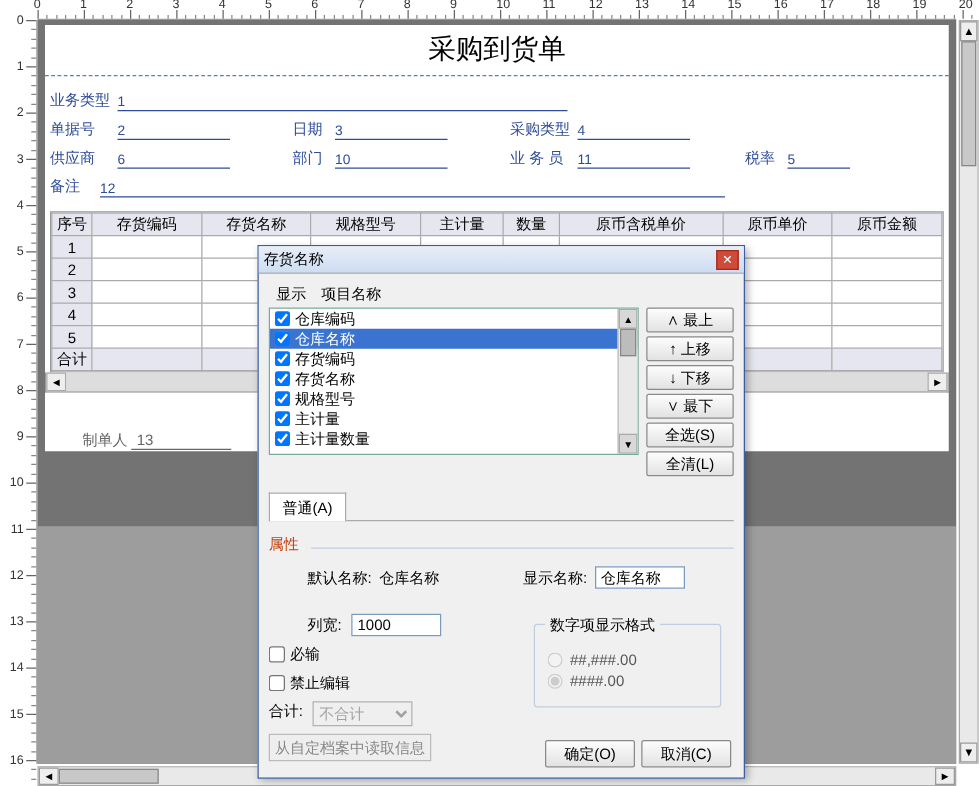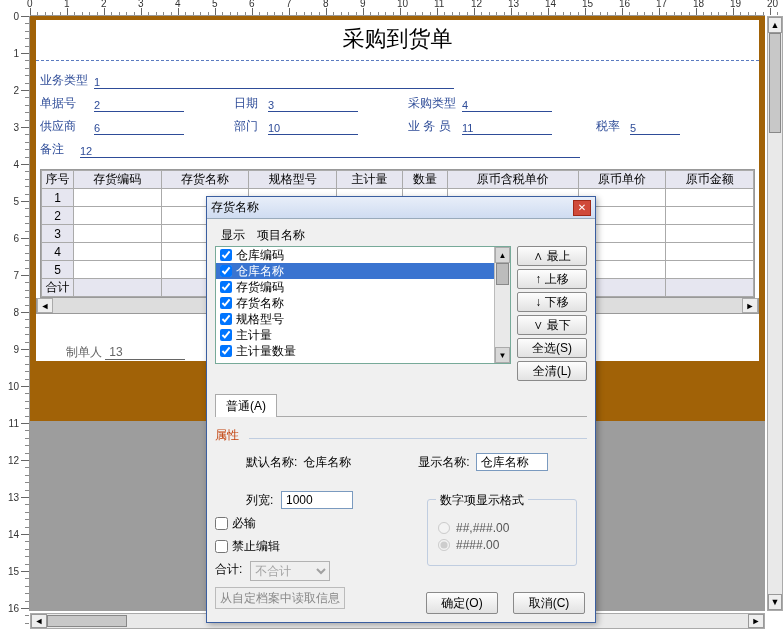--- a/index.html
+++ b/index.html
@@ -8,21 +8,21 @@
 .ruler-h { position: absolute; top: 0; left: 30px; right: 18px; height: 16px; background: #fff; border-bottom: 1px solid #999; }
 .ruler-v { position: absolute; top: 16px; left: 0; width: 30px; bottom: 18px; background: #fff; border-right: 1px solid #999; }
 .ruler-h .tick-major, .ruler-v .tick-major { position: absolute; background: #666; }
 .ruler-h .tick-major { width: 1px; top: 8px; bottom: 0; }
 .ruler-v .tick-major { height: 1px; right: 0; width: 8px; }
 .ruler-h .tick-minor { position: absolute; width: 1px; top: 12px; bottom: 0; background: #888; }
 .ruler-v .tick-minor { position: absolute; height: 1px; right: 0; width: 4px; background: #888; }
 .ruler-h .num { position: absolute; top: -2px; font-size: 10px; color: #333; }
 .ruler-v .num { position: absolute; font-size: 10px; color: #333; right: 10px; }
 
-.canvas { position: absolute; top: 16px; left: 30px; right: 18px; bottom: 18px; background: #a16207; overflow: hidden; }
+.canvas { position: absolute; top: 16px; left: 30px; right: 18px; bottom: 18px; background: #737373; overflow: hidden; }
 .page { position: absolute; top: 4px; left: 6px; right: 6px; background: #fff; }
 .page-bg { position: absolute; top: 405px; left: 0; right: 0; height: 200px; background: #9d9d9d; }
 
 .title { text-align: center; font-size: 22px; font-family: 'SimSun'; padding: 4px 0 6px; }
 .dashed { border-bottom: 1px dashed #5a7bc0; margin: 0 0 8px 0; }
 
 .form-row { display: flex; gap: 20px; padding: 3px 4px; }
 .field { display: flex; align-items: flex-end; }
 .field .lbl { color: #2e4c98; font-size: 12px; width: 54px; }
 .field .val { border-bottom: 1px solid #2e4c98; color: #2e4c98; font-size: 11px; min-width: 90px; }
@@ -84,21 +84,21 @@
 .chk input{width:13px;height:13px;}
 .sumrow{display:flex;gap:8px;margin-top:6px;font-size:12px;}
 .sumrow select{width:80px;height:20px;border:1px solid #999;font-size:12px;}
 .readbtn{margin-top:6px;height:22px;width:130px;border:1px solid #bbb;background:#eee;color:#888;font-size:12px;display:flex;align-items:center;justify-content:center;}
 
 .fmtgroup { position:absolute; right:18px; top:302px; width:150px; border:1px solid #c0cde0; border-radius:3px; padding:18px 10px 10px; }
 .fmtgroup .legend { position:absolute; top:-8px; left:8px; background:#f0f0f0; padding:0 4px; font-size:12px;}
 .rad { display:flex; align-items:center; gap:6px; font-size:12px; color:#555; margin:3px 0;}
 .rad input{width:12px;height:12px;}
 
-.dlg-footer { position:absolute; bottom:8px; right:10px; display:flex; gap:15px; }
+.dlg-footer { position:absolute; bottom:8px; right:10px; display:flex; gap:5px; }
 .dlg-footer .wbtn { width:72px; height:22px; }
 </style>
 </head>
 <body>
 
 <div class="ruler-h">
     <div class="tick-major" style="left: 0px;"></div>
     <div class="num" style="left: -3px;">0</div>
     <div class="tick-minor" style="left: 7.4px;"></div>
     <div class="tick-minor" style="left: 14.8px;"></div>

